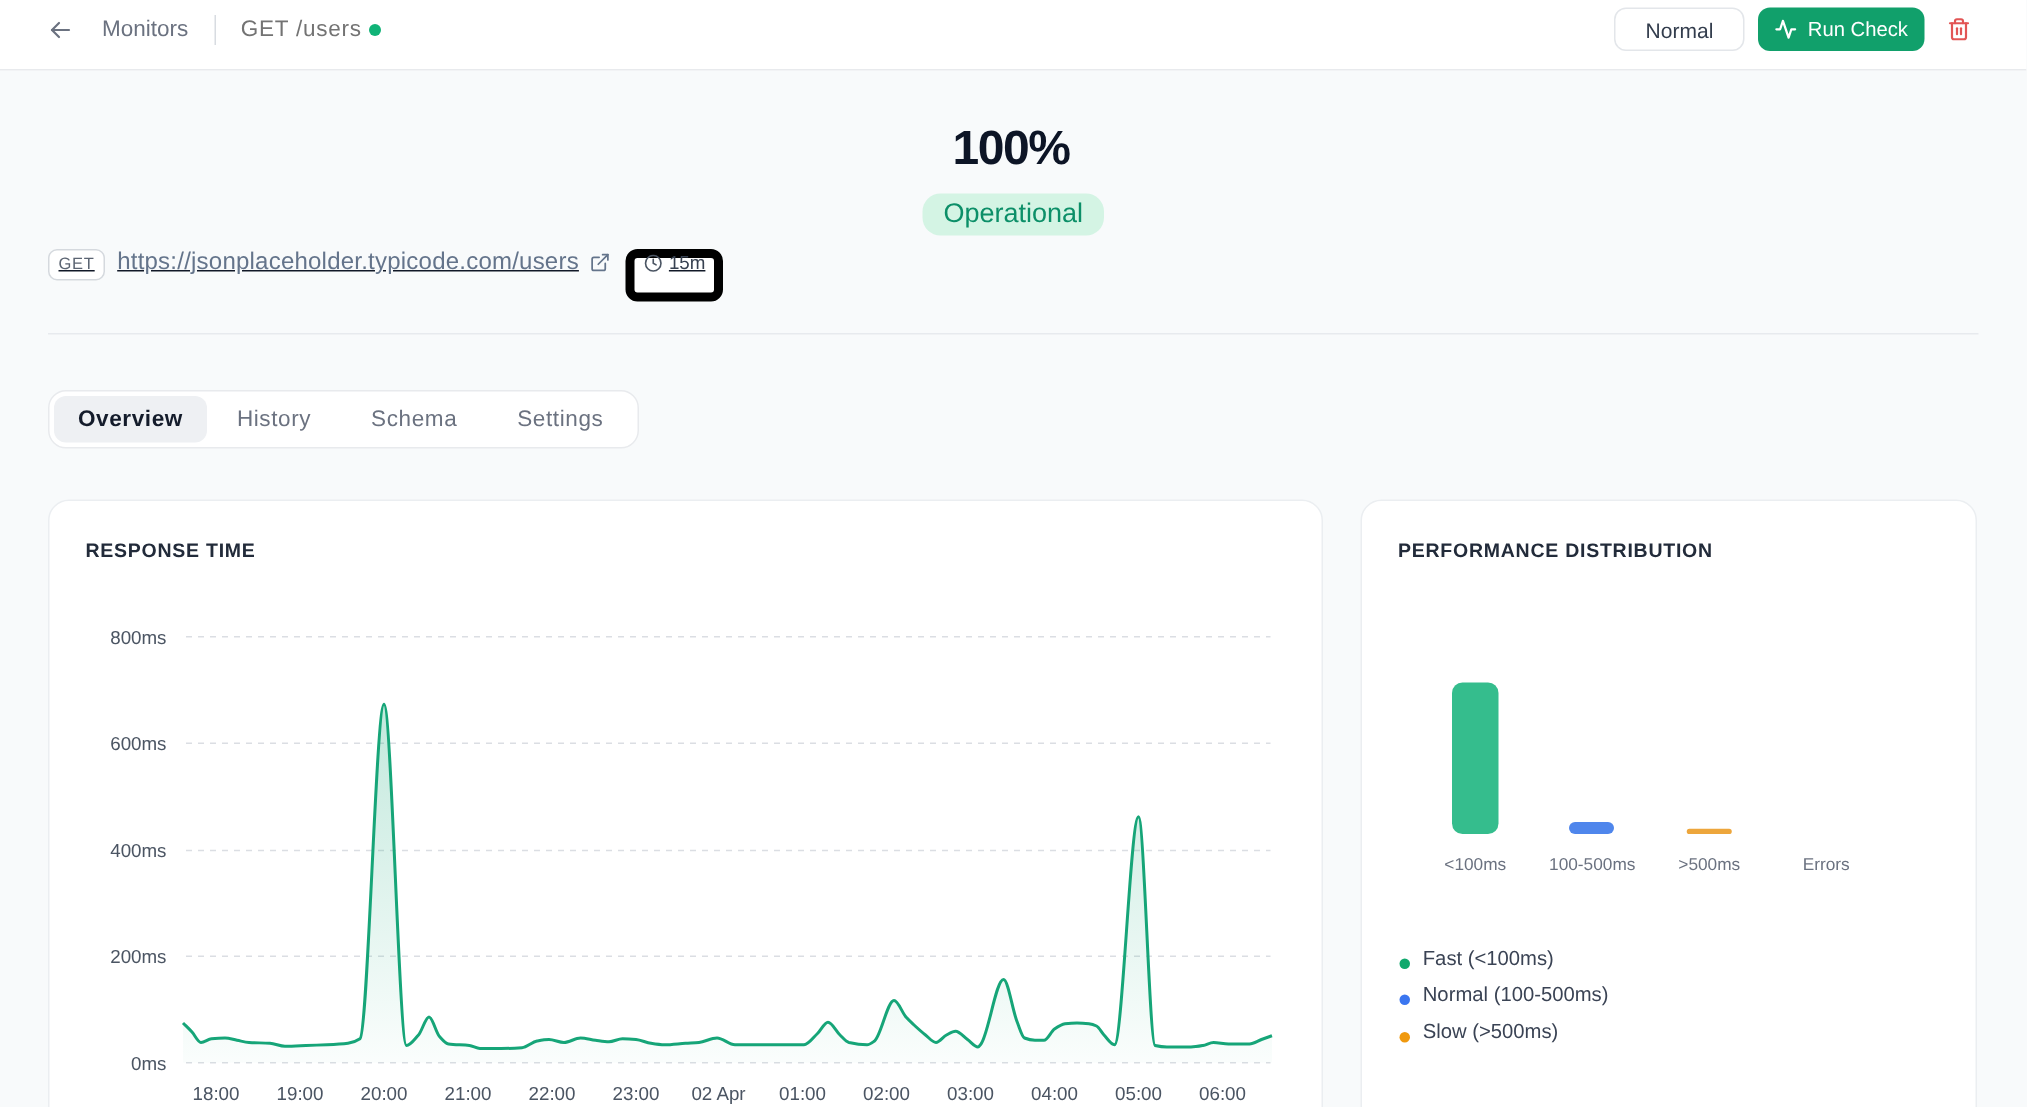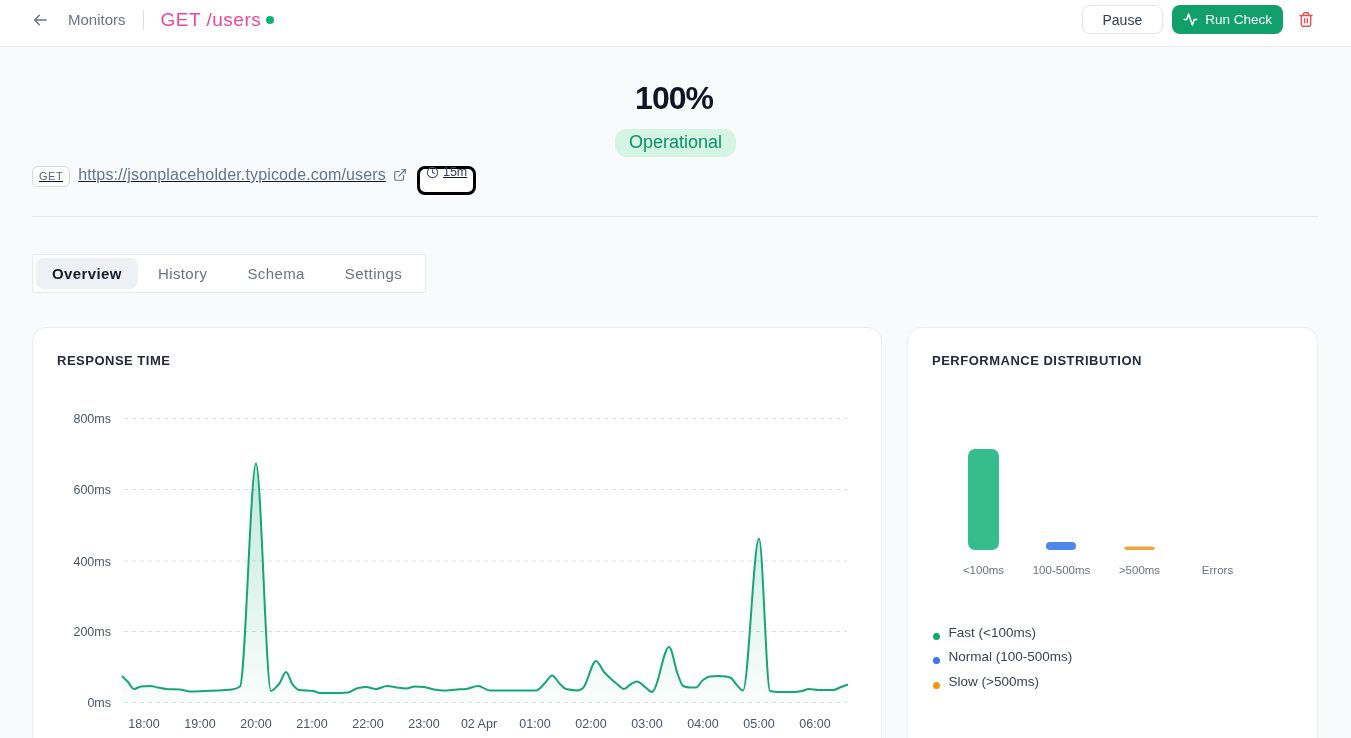--- a/index.html
+++ b/index.html
@@ -1,36 +1,36 @@
 <!DOCTYPE html>
 <html><head>
 <meta charset="utf-8">
 <style>
 * { margin:0; padding:0; box-sizing:border-box; }
 html,body { width:1351px; height:738px; overflow:hidden; }
 body { font-family:"Liberation Sans", sans-serif; background:#f8fafb; color:#111827; }
 .header { background:#fff; border-bottom:1px solid #e8eaed; height:47px; display:flex; align-items:center; padding:0 32px 7px; }
 .back { display:flex; align-items:center; gap:20px; color:#6b7280; font-size:15px; }
 .hdiv { width:1px; height:20px; background:#d8dce1; margin:0 17px; }
-.mon-name { font-size:19px; font-weight:400; color:#ec4899; letter-spacing:0.5px; }
+.mon-name { font-size:15px; font-weight:400; color:#737373; letter-spacing:0.5px; }
 .dot { width:8px; height:8px; border-radius:50%; background:#10b377; margin-left:5px; }
 .hright { margin-left:auto; display:flex; align-items:center; }
 .btn-pause { background:#fff; border:1px solid #e3e6ea; border-radius:8px; padding:0 20px; height:29px; font-size:14px; color:#333d4d; display:flex; align-items:center; font-family:inherit; margin-right:9px; }
 .btn-run { background:#11a06b; border:none; border-radius:8px; padding:0 11px; height:29px; font-size:13.5px; color:#fff; display:flex; align-items:center; gap:7px; font-family:inherit; margin-right:13px;text-align:center; }
 .btn-trash { background:none; border:none; padding:2px 5px 2px 2px; display:flex; }
 .main { padding:0 32px; }
 .hero { display:flex; align-items:center; gap:12px; margin-top:33px;flex-direction:column; }
 .pct { font-size:32px; font-weight:700; color:#0d1526; letter-spacing:-1px; margin-left:-3px; }
 .pill-op { background:#d4f4e4; color:#0c8f68; font-size:18px; border-radius:12px; padding:3px 14px 4px; }
 .sub { display:flex; align-items:flex-start; margin-top:9px;text-decoration:underline; }
 .badge-get { border:1px solid #d5d9de; border-radius:6px; background:#fff; font-size:11px; color:#5b6472; padding:3px 6px 4px; letter-spacing:0.5px; }
 .url { color:#64748b; font-size:16px; letter-spacing:0.15px; margin-left:8px; display:flex; align-items:center; gap:7px; }
-.badge-15m { border:3px solid #000000; border-radius:8px; background:#fff; font-size:12.5px; color:#374151; padding:3px 6px 20px 6px; margin-left:10px; display:flex; align-items:center; gap:4px; height:21px; }
+.badge-15m { border:6px solid #000000; border-radius:8px; background:#fff; font-size:12.5px; color:#374151; padding:3px 6px 20px 6px; margin-left:10px; display:flex; align-items:center; gap:4px; height:21px; }
 .rule { height:1px; background:#e7eaee; margin-top:21px; }
-.tabs { display:inline-flex; background:#fff; border:1px solid #e8eaed; border-radius:2px; padding:3px; margin-top:37px; }
+.tabs { display:inline-flex; background:#fff; border:1px solid #e8eaed; border-radius:12px; padding:3px; margin-top:37px; }
 .tab { font-size:15px; color:#6b7280; padding:7px 20px; border-radius:8px; letter-spacing:0.4px; }
 .tab.active { background:#eef0f3; color:#141c2b; font-weight:700; padding:7px 16px; }
 .cards { display:flex; gap:25px; margin-top:34px; }
 .card { background:#fff; border:1px solid #ebeef1; border-radius:14px; height:445px; position:relative; }
 .card.left { width:850px;text-align:center; }
 .card.right { width:411px; }
 .card-title { position:absolute; left:24px; top:25px; font-size:13px; font-weight:700; color:#222b3a; letter-spacing:0.5px; }
 svg.chart { position:absolute; left:0; top:0; }
 .legend { position:absolute; left:24.5px; top:287px; }
 .lrow { display:flex; align-items:flex-end; gap:9px; height:24.5px; font-size:13.5px; color:#3a4354; }
@@ -43,21 +43,21 @@
     <svg width="16" height="16" viewBox="0 0 24 24" fill="none" stroke="#6b7280" stroke-width="2.2" stroke-linecap="round" stroke-linejoin="round">
         <line x1="21" y1="12" x2="4" y2="12"></line>
         <polyline points="11 19 4 12 11 5"></polyline>
       </svg>
     <span>Monitors</span>
   </div>
   <div class="hdiv"></div>
   <span class="mon-name">GET /users</span>
   <span class="dot"></span>
   <div class="hright">
-    <button class="btn-pause">Pause</button>
+    <button class="btn-pause">Normal</button>
     <button class="btn-run">
       <svg width="15" height="15" viewBox="0 0 24 24" fill="none" stroke="#fff" stroke-width="2.4" stroke-linecap="round" stroke-linejoin="round">
           <polyline points="22 12 18 12 15 21 9 3 6 12 2 12"></polyline>
         </svg>
       <span>Run Check</span>
     </button>
     <button class="btn-trash">
       <svg width="16" height="17" viewBox="0 0 24 24" fill="none" stroke="#e25555" stroke-width="2.2" stroke-linecap="round" stroke-linejoin="round">
           <polyline points="3 6 5 6 21 6"></polyline>
           <path d="M19 6v14a2 2 0 0 1-2 2H7a2 2 0 0 1-2-2V6m3 0V4a2 2 0 0 1 2-2h4a2 2 0 0 1 2 2v2"></path>

